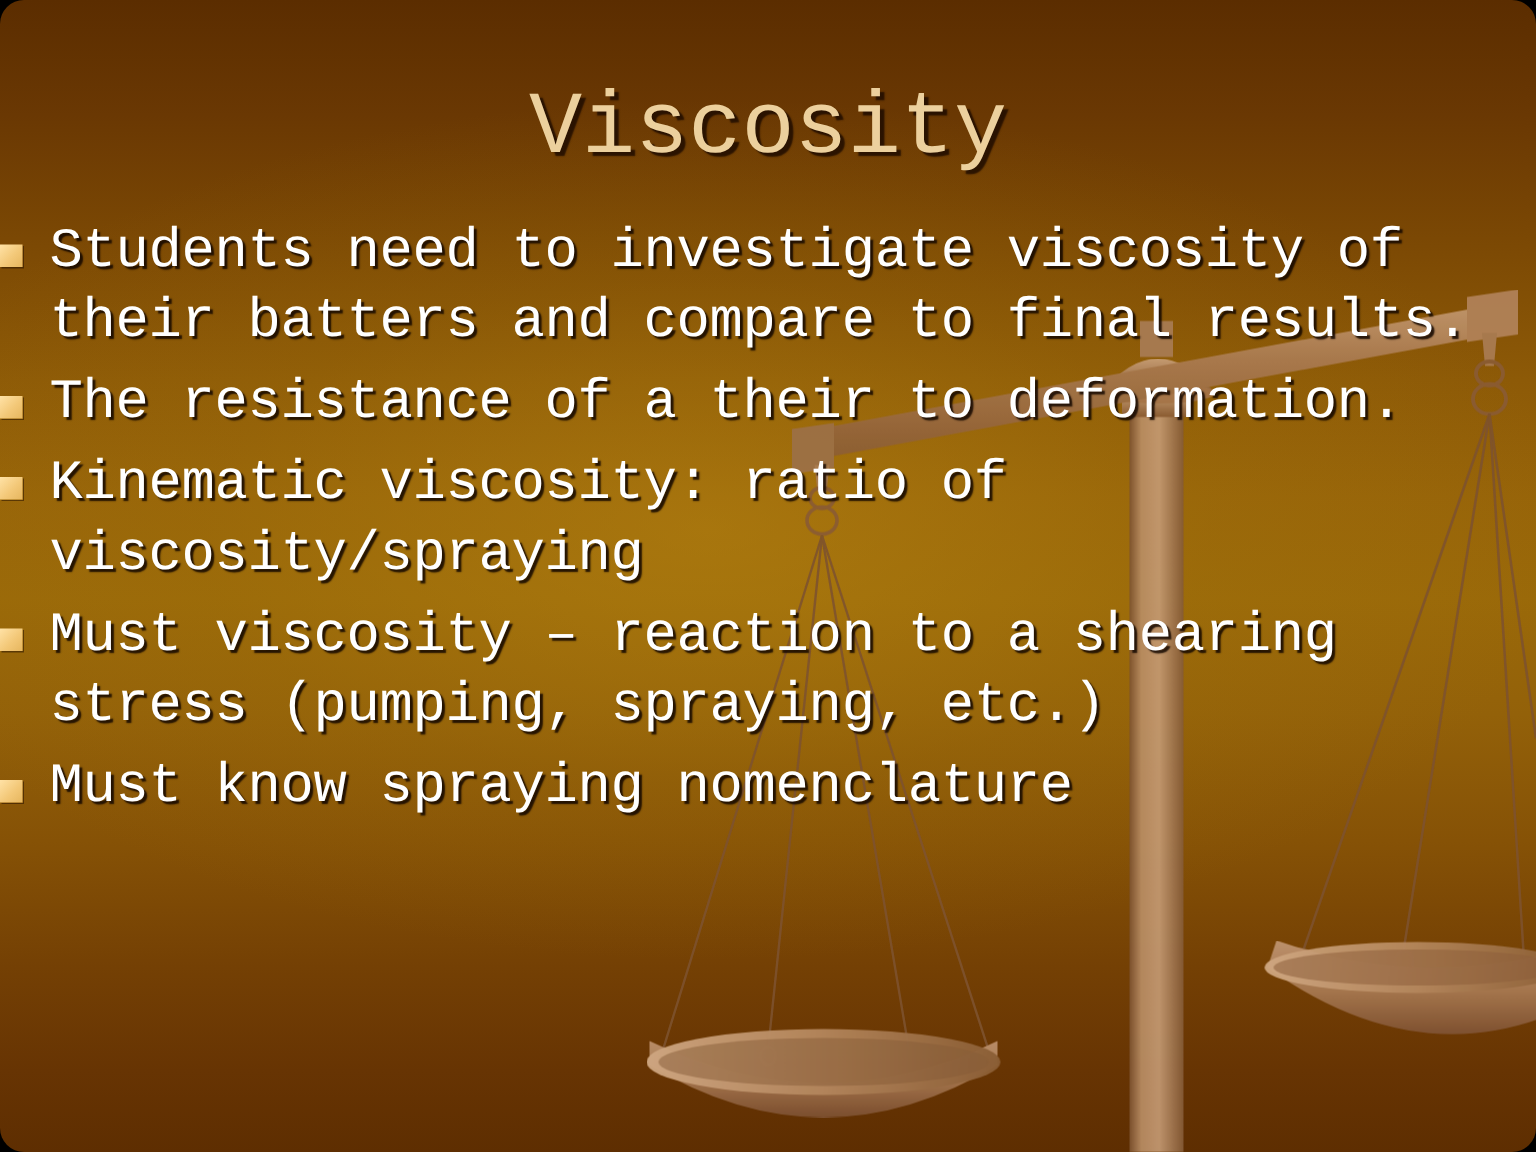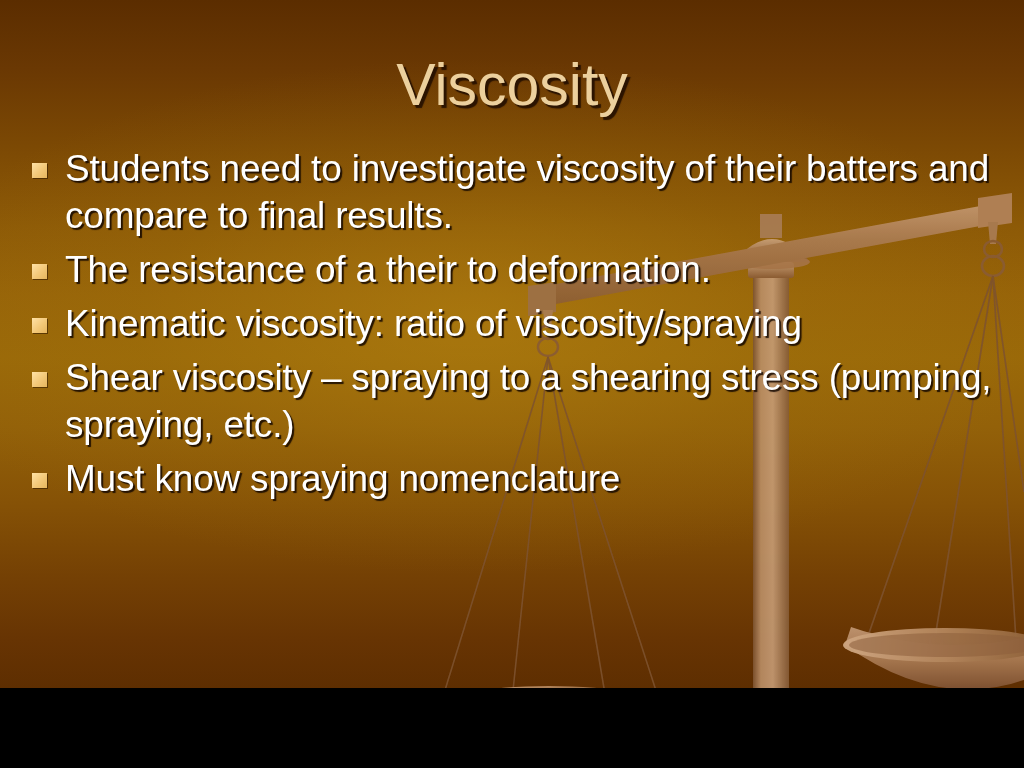--- a/index.html
+++ b/index.html
@@ -3,37 +3,38 @@
 <meta charset="utf-8">
 <style>
   html, body {
     margin: 0;
     padding: 0;
     background: #000;
   }
   #slide {
     position: relative;
     width: 1024px;
-    height: 688px;
+    height: 768px;
     overflow: hidden;
-    font-family: Liberation Sans, sans-serif;
+    font-family: Liberation Mono, monospace;
     background:
       radial-gradient(ellipse 78% 52% at 46% 46%, rgba(190,140,20,0.42) 0%, rgba(165,118,12,0.20) 42%, rgba(0,0,0,0) 72%),
       linear-gradient(to bottom,
         #5b2d00 0%,
         #6a3803 10%,
         #7d4a04 22%,
         #8d5a07 33%,
         #976409 43%,
         #9a6909 52%,
         #936109 62%,
         #865206 73%,
         #744004 84%,
         #673403 93%,
         #5e2e01 100%);
+    border-radius: 16px;
   }
 
   
   #scale-art {
     position: absolute;
     inset: 0;
     pointer-events: none;
   }
 
   
@@ -55,21 +56,20 @@
   .bullets {
     position: absolute;
     left: 0;
     top: 145px;
     width: 1024px;
   }
   .bullet-row {
     position: relative;
     display: flex;
     align-items: flex-start;
-    padding-left: 32px;
     margin-bottom: 7px;
   }
   .bullet-mark {
     flex: 0 0 auto;
     width: 15px;
     height: 15px;
     margin-top: 18px;
     margin-right: 18px;
     background: linear-gradient(135deg, #ffe2a6 0%, #f3c878 55%, #e6b65e 100%);
     box-shadow: 1px 1px 0 rgba(40,18,0,0.55);
@@ -209,21 +209,21 @@
 
 
 
     <div class="bullet-row">
       <span class="bullet-mark"></span>
       <span class="bullet-text">Kinematic viscosity: ratio of viscosity/spraying</span>
     </div>
 
     <div class="bullet-row">
       <span class="bullet-mark"></span>
-      <span class="bullet-text">Shear viscosity – spraying to a shearing stress (pumping, spraying, etc.)</span>
+      <span class="bullet-text">Must viscosity – reaction to a shearing stress (pumping, spraying, etc.)</span>
     </div>
 
     <div class="bullet-row">
       <span class="bullet-mark"></span>
       <span class="bullet-text">Must know spraying nomenclature</span>
     </div>
 
   </div>
 
 </div>

